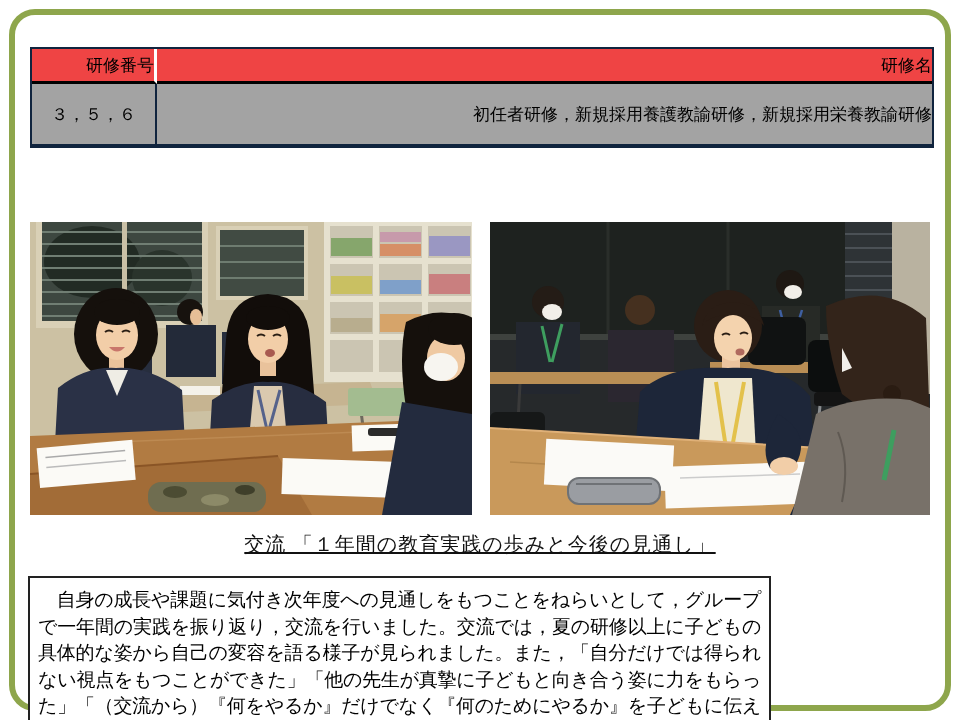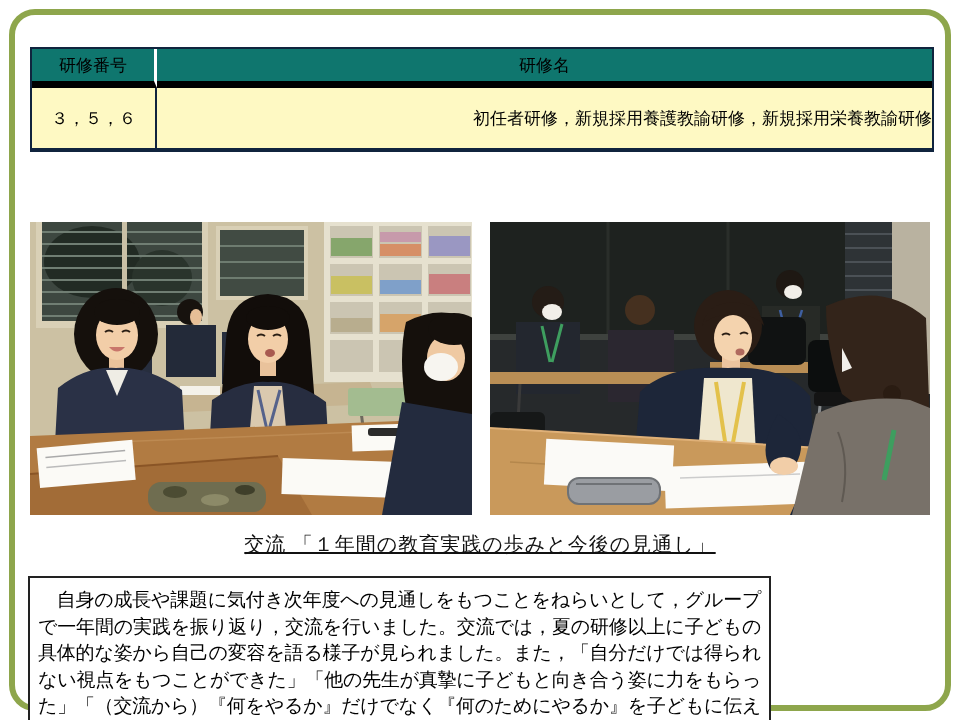--- a/index.html
+++ b/index.html
@@ -4,23 +4,23 @@
 <style>
   html,body{margin:0;padding:0;background:#fff;}
   .slide{position:relative;width:960px;height:720px;background:#fff;overflow:hidden;
          font-family:"Liberation Sans","DejaVu Sans",sans-serif;}
   .frame{position:absolute;left:9px;top:9px;right:9px;bottom:9px;border:6px solid #8EA64C;
          border-radius:26px;pointer-events:none;}
   
   .table-wrap{position:absolute;left:30px;top:47px;width:900px;border:2px solid #10243E;background:#fff;}
   .table-wrap table{width:100%;border-collapse:separate;border-spacing:0;table-layout:fixed;}
   .table-wrap td{padding:0;vertical-align:middle;font-size:17px;color:#000;overflow:hidden;white-space:nowrap;}
-  .hd{background:#0f766e;color:#fff;text-align:center;height:32px;border-bottom:7px solid #000000;font-size:17px;}
+  .hd{background:#ef4444;color:#fff;text-align:right;height:32px;border-bottom:3px solid #000000;font-size:17px;}
   .c1a{border-right:3px solid #fff;}
-  .bd{background:#fef9c3;}
+  .bd{background:#a3a3a3;}
   .bd-r{border-right:2px solid #10243E;}
   .bd-b{border-bottom:2px solid #10243E;}
   .h62{height:60px}.h31{height:30px}
   .center{text-align:center}
   .left{text-align:right;padding-left:12px;}
   .w125{width:125px}.w450{width:448px}
   
   .photo{position:absolute;top:222px;height:293px;margin:0;}
   .photo svg{width:100%;height:100%;display:block;}
   .photo-left{left:30px;width:442px;}

